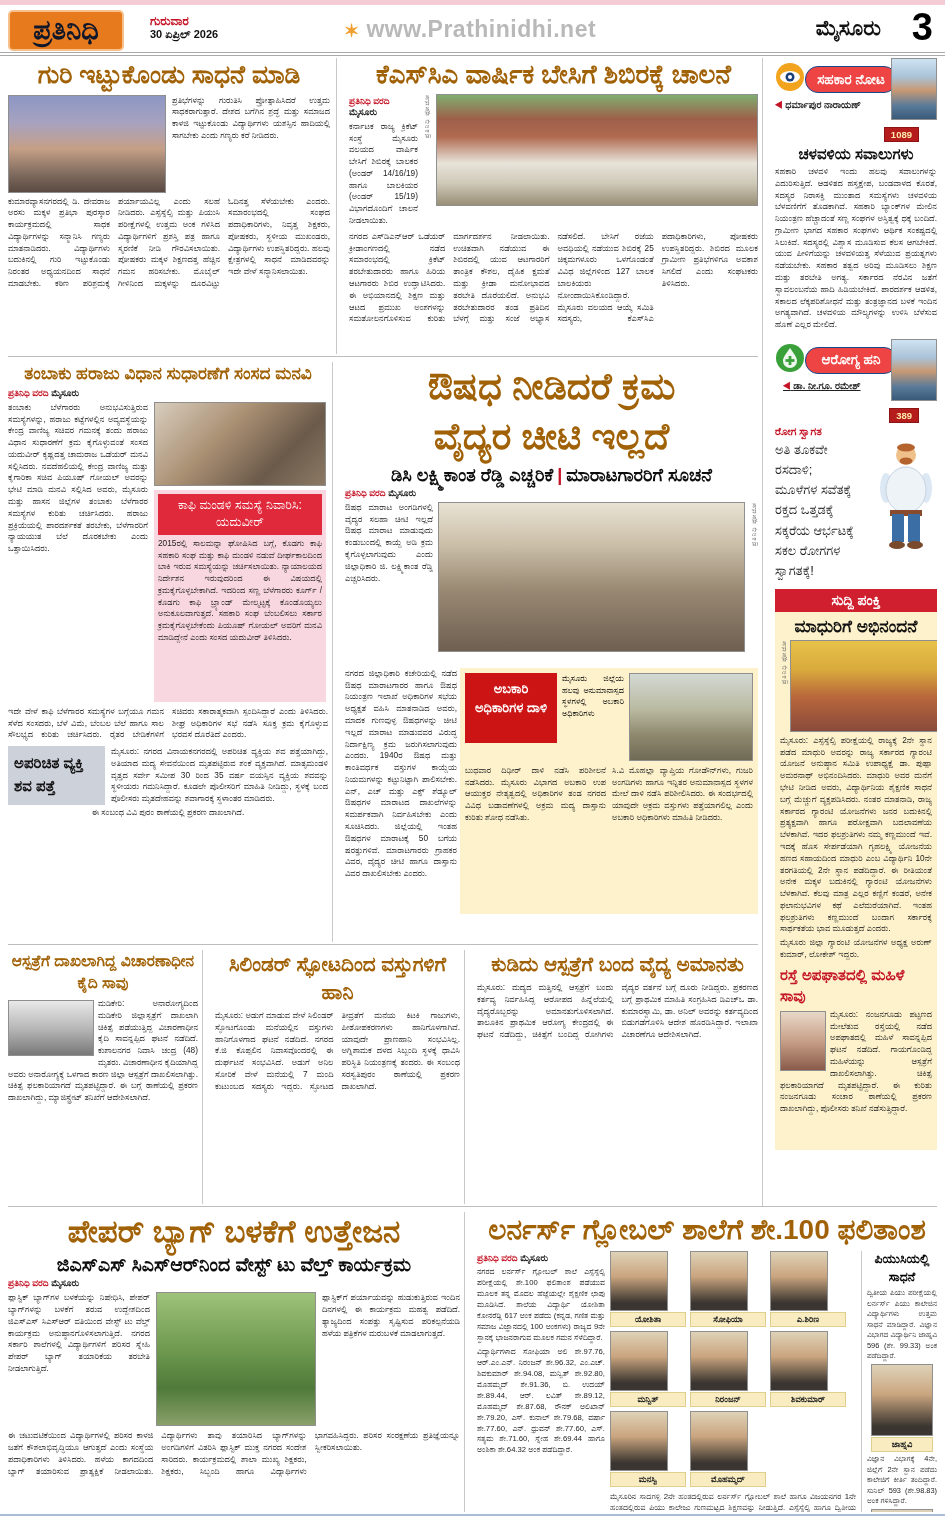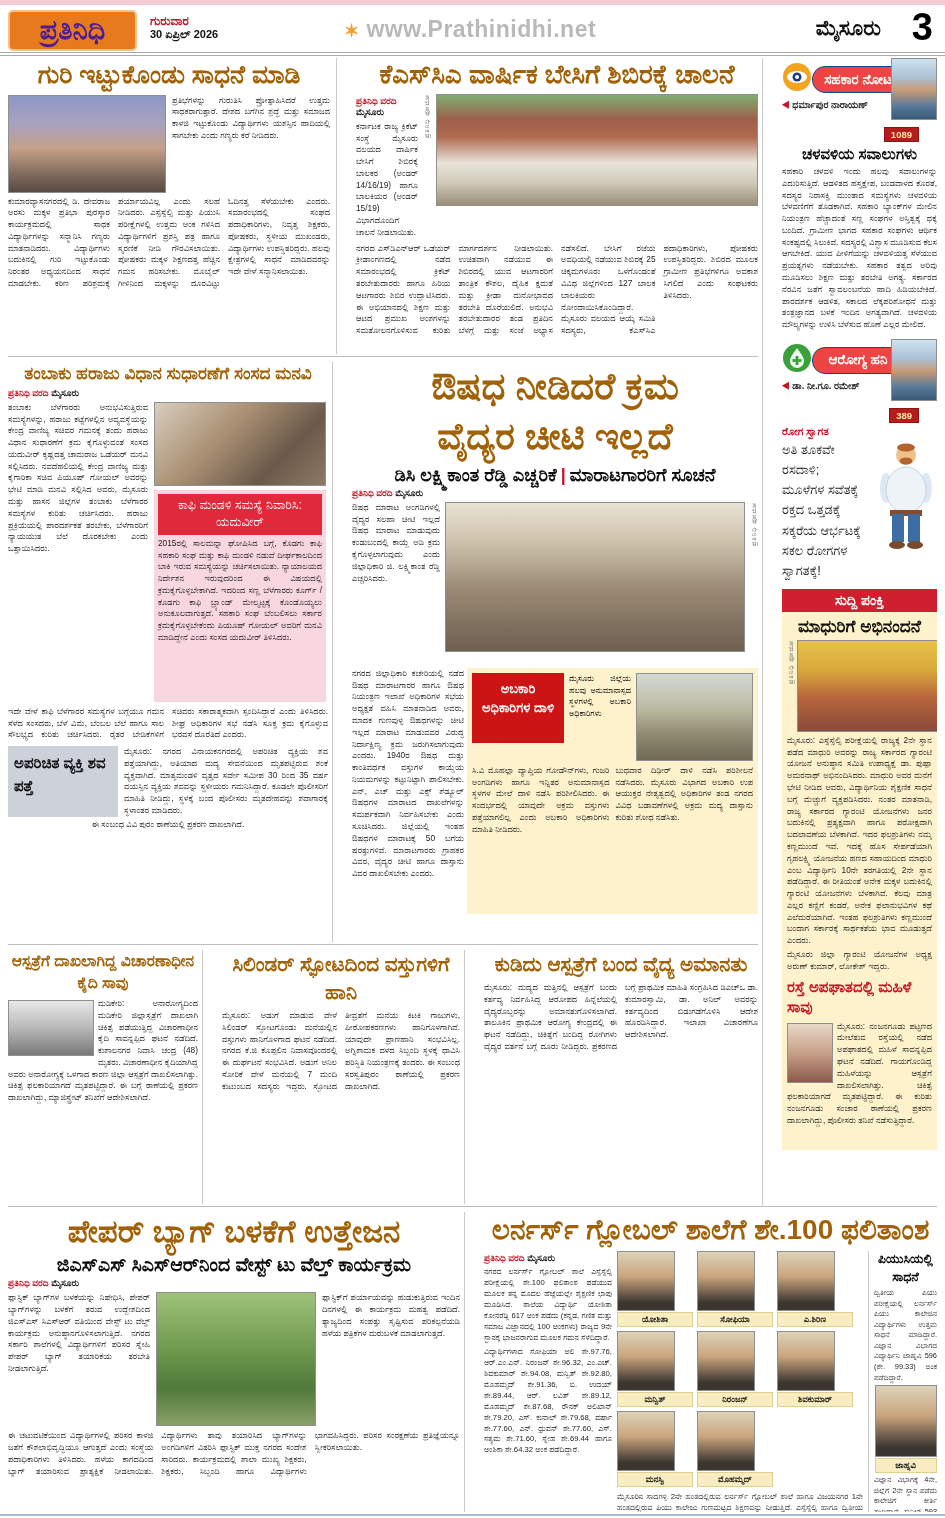--- a/index.html
+++ b/index.html
@@ -1,37 +1,37 @@
 <!DOCTYPE html>
 <html><head>
 <meta charset="utf-8">
 <style>
   * { margin:0; padding:0; box-sizing:border-box; }
   body { background:#ffffff; font-family:"Liberation Sans", sans-serif; }
   .page { position:relative; width:945px; height:1518px; background:#fff; overflow:hidden; }
 
   
   .topbar { position:absolute; left:0; top:0; width:945px; height:5px; background:#f3ccd6; }
-  .logo { position:absolute; left:8px; top:10px; width:129px; height:41px; background:#e87a1e;
-          border:2px solid #f7c08a; border-radius:5px; color:#4c1d95; font-weight:bold; font-size:27px;
+  .logo { position:absolute; left:8px; top:10px; width:116px; height:41px; background:#e87a1e;
+          border:2px solid #f7c08a; border-radius:5px; color:#0f172a; font-weight:bold; font-size:27px;
           display:flex; align-items:center; justify-content:center; }
   .datebox { position:absolute; left:150px; top:14px; line-height:1.2; }
   .datebox .day { color:#c41425; font-weight:bold; font-size:12px; }
   .datebox .dt  { color:#111; font-weight:bold; font-size:11px; }
   .urlbox { position:absolute; left:290px; top:16px; width:360px; text-align:center;
             color:#b9b9b9; font-weight:bold; font-size:23px; letter-spacing:.5px; }
   .urlbox .spark { color:#f0a030; font-size:18px; }
   .citybox { position:absolute; right:64px; top:16px; font-size:21px; font-weight:bold; color:#111; }
   .pageno { position:absolute; right:12px; top:6px; font-size:38px; font-weight:bold; color:#000; }
   .hrule { position:absolute; left:0; top:52px; width:945px; height:4px;
            border-top:1px solid #aaa; border-bottom:1px solid #aaa; }
 
   
   .art { position:absolute; overflow:hidden; }
-  .vsep { border-left:1px solid #c9c9c9; padding-left:19px; }
+  .vsep { border-left:1px solid #c9c9c9; padding-left:12px; }
   .hr { position:absolute; height:1px; background:#bdbdbd; }
   .hl { font-weight:bold; color:#a16207; text-align:center; }
   .by { font-size:9px; margin:2px 0 3px 0; }
   .by .red { color:#c41425; font-weight:bold; }
   .by .blk { color:#222; font-weight:bold; }
   .bd { font-size:8.3px; line-height:1.42; text-align:justify; color:#1c1c1c; }
   .c2 { column-count:2; column-gap:8px; }
   .c3 { column-count:3; column-gap:8px; }
   .c4 { column-count:4; column-gap:8px; }
   .ph { border:1px solid #8f8f8f; background-color:#c8b9a6; }
@@ -99,21 +99,21 @@
   #tob .midrow { display:flex; gap:6px; }
   #tob .leftcol { width:140px; }
   #tob .rstack { width:172px; flex:none; }
   #tob .rstack .ph { width:100%; height:84px; margin-bottom:4px; }
   .pinkbox { background:#f8d7e1; padding:4px; height:212px; overflow:hidden; }
   .pinkbox .ptitle { background:#e02a3c; color:#fff; font-weight:normal; font-size:12.5px;
                      text-align:center; line-height:1.4; padding:3px 2px; margin-bottom:3px; }
   #tob .bot { margin-top:4px; max-height:96px; overflow:hidden; }
   .graybox { margin-top:5px; }
   .graybox .grow { display:flex; gap:6px; }
-  .graybox .gtitle { background:#ccd1da; width:110px; flex:none; font-size:15px; font-weight:bold;
+  .graybox .gtitle { background:#ccd1da; width:97px; flex:none; font-size:15px; font-weight:bold;
                      text-align:left; padding:6px; line-height:1.5; color:#111; }
   .graybox .gfoot { text-align:center; font-size:8.3px; margin-top:2px; color:#1c1c1c; }
 
   #doc { left:332px; top:362px; width:426px; height:580px; }
   #doc .hl1 { font-size:37px; line-height:1.35; }
   #doc .sub { font-size:18px; font-weight:bold; text-align:center; margin:3px 0 2px 0; color:#0d0d0d; }
   #doc .sub .sep { color:#c41425; padding:0 4px; }
   #doc .row1 { display:flex; gap:5px; margin-top:2px; }
   #doc .row1 .side { width:88px; }
   #doc .row1 .ph { flex:1; height:150px; }
@@ -231,21 +231,21 @@
         <span class="iconwrap">
           <svg width="30" height="30" viewBox="0 0 30 30">
               <circle cx="15" cy="15" r="14" fill="#3aa13a"></circle>
               <path d="M15 5 C19 11 22 14 22 18 a7 7 0 0 1 -14 0 C8 14 11 11 15 5 z" fill="#eef7ee"></path>
               <rect x="13.6" y="13" width="2.8" height="9" fill="#3aa13a"></rect>
               <rect x="10.5" y="16.1" width="9" height="2.8" fill="#3aa13a"></rect>
             </svg>
         </span>
         <div class="pill">ಆರೋಗ್ಯ ಹನಿ</div>
         <div class="ph ph-portrait"></div>
-        <div class="author" style="position:absolute; left:0; top:40px;"><span class="arr">◀</span> <span>ಡಾ. ನೀ.ಗೂ. ರಮೇಶ್</span></div>
+        <div class="author" style="position:absolute; left:8px; top:40px;text-decoration:underline;"><span class="arr">◀</span> <span>ಡಾ. ನೀ.ಗೂ. ರಮೇಶ್</span></div>
       </div>
       <div class="badgerow"><span class="badge">389</span></div>
       <div class="htitle">ರೋಗ ಸ್ವಾಗತ</div>
       <div class="poemrow">
         <div class="poem">
           <div>ಅತಿ ತೂಕವೇ</div>
             <div>ರಸದಾಳಿ;</div>
             <div>ಮೂಳೆಗಳ ಸವೆತಕ್ಕೆ</div>
           <div>ರಕ್ತದ ಒತ್ತಡಕ್ಕೆ</div>
             <div>ಸಕ್ಕರೆಯ ಆರ್ಭಟಕ್ಕೆ</div>
@@ -327,22 +327,22 @@
     </div>
     <div class="row2">
       <div class="left2 bd">ನಗರದ ಜಿಲ್ಲಾಧಿಕಾರಿ ಕಚೇರಿಯಲ್ಲಿ ನಡೆದ ಔಷಧ ಮಾರಾಟಗಾರರ ಹಾಗೂ ಔಷಧ ನಿಯಂತ್ರಣ ಇಲಾಖೆ ಅಧಿಕಾರಿಗಳ ಸಭೆಯ ಅಧ್ಯಕ್ಷತೆ ವಹಿಸಿ ಮಾತನಾಡಿದ ಅವರು, ಮಾದಕ ಗುಣವುಳ್ಳ ಔಷಧಗಳನ್ನು ಚೀಟಿ ಇಲ್ಲದೆ ಮಾರಾಟ ಮಾಡುವವರ ವಿರುದ್ಧ ನಿರ್ದಾಕ್ಷಿಣ್ಯ ಕ್ರಮ ಜರುಗಿಸಲಾಗುವುದು ಎಂದರು. 1940ರ ಔಷಧ ಮತ್ತು ಕಾಂತಿವರ್ಧಕ ವಸ್ತುಗಳ ಕಾಯ್ದೆಯ ನಿಯಮಗಳನ್ನು ಕಟ್ಟುನಿಟ್ಟಾಗಿ ಪಾಲಿಸಬೇಕು. ಎನ್, ಎಚ್ ಮತ್ತು ಎಕ್ಸ್ ಶೆಡ್ಯೂಲ್ ಔಷಧಗಳ ಮಾರಾಟದ ದಾಖಲೆಗಳನ್ನು ಸಮರ್ಪಕವಾಗಿ ನಿರ್ವಹಿಸಬೇಕು ಎಂದು ಸೂಚಿಸಿದರು. ಜಿಲ್ಲೆಯಲ್ಲಿ ಇಂತಹ ಔಷಧಗಳ ಮಾರಾಟಕ್ಕೆ 50 ಬಗೆಯ ಷರತ್ತುಗಳಿವೆ. ಮಾರಾಟಗಾರರು ಗ್ರಾಹಕರ ವಿವರ, ವೈದ್ಯರ ಚೀಟಿ ಹಾಗೂ ದಾಸ್ತಾನು ವಿವರ ದಾಖಲಿಸಬೇಕು ಎಂದರು.</div>
       <div class="ybox">
         <div class="r1">
           <div class="redbox">ಅಬಕಾರಿ ಅಧಿಕಾರಿಗಳ ದಾಳಿ</div>
           <div class="intro">ಮೈಸೂರು ಜಿಲ್ಲೆಯ ಹಲವು ಅನುಮಾನಾಸ್ಪದ ಸ್ಥಳಗಳಲ್ಲಿ ಅಬಕಾರಿ ಅಧಿಕಾರಿಗಳು</div>
           <div class="ph ph-police people"></div>
         </div>
         <div class="r2">
+          <div class="bd">ಬುಧವಾರ ದಿಢೀರ್ ದಾಳಿ ನಡೆಸಿ ಪರಿಶೀಲನೆ ನಡೆಸಿದರು. ಮೈಸೂರು ವಿಭಾಗದ ಅಬಕಾರಿ ಉಪ ಆಯುಕ್ತರ ನೇತೃತ್ವದಲ್ಲಿ ಅಧಿಕಾರಿಗಳ ತಂಡ ನಗರದ ವಿವಿಧ ಬಡಾವಣೆಗಳಲ್ಲಿ ಅಕ್ರಮ ಮದ್ಯ ದಾಸ್ತಾನು ಕುರಿತು ಶೋಧ ನಡೆಸಿತು.</div>
           <div class="bd">ಸಿ.ವಿ ಮೊಹಲ್ಲಾ ವ್ಯಾಪ್ತಿಯ ಗೋಡೌನ್‌ಗಳು, ಗುಜರಿ ಅಂಗಡಿಗಳು ಹಾಗೂ ಇನ್ನಿತರ ಅನುಮಾನಾಸ್ಪದ ಸ್ಥಳಗಳ ಮೇಲೆ ದಾಳಿ ನಡೆಸಿ ಪರಿಶೀಲಿಸಿದರು. ಈ ಸಂದರ್ಭದಲ್ಲಿ ಯಾವುದೇ ಅಕ್ರಮ ವಸ್ತುಗಳು ಪತ್ತೆಯಾಗಲಿಲ್ಲ ಎಂದು ಅಬಕಾರಿ ಅಧಿಕಾರಿಗಳು ಮಾಹಿತಿ ನೀಡಿದರು.</div>
-          <div class="bd">ಬುಧವಾರ ದಿಢೀರ್ ದಾಳಿ ನಡೆಸಿ ಪರಿಶೀಲನೆ ನಡೆಸಿದರು. ಮೈಸೂರು ವಿಭಾಗದ ಅಬಕಾರಿ ಉಪ ಆಯುಕ್ತರ ನೇತೃತ್ವದಲ್ಲಿ ಅಧಿಕಾರಿಗಳ ತಂಡ ನಗರದ ವಿವಿಧ ಬಡಾವಣೆಗಳಲ್ಲಿ ಅಕ್ರಮ ಮದ್ಯ ದಾಸ್ತಾನು ಕುರಿತು ಶೋಧ ನಡೆಸಿತು.</div>
         </div>
       </div>
     </div>
   </div>
 
   <div class="hr" style="left:8px; top:944px; width:750px;"></div>
 
   <div class="art" id="b1">
     <div class="hl">ಆಸ್ಪತ್ರೆಗೆ ದಾಖಲಾಗಿದ್ದ ವಿಚಾರಣಾಧೀನ ಕೈದಿ ಸಾವು</div>
     <div class="bd">

